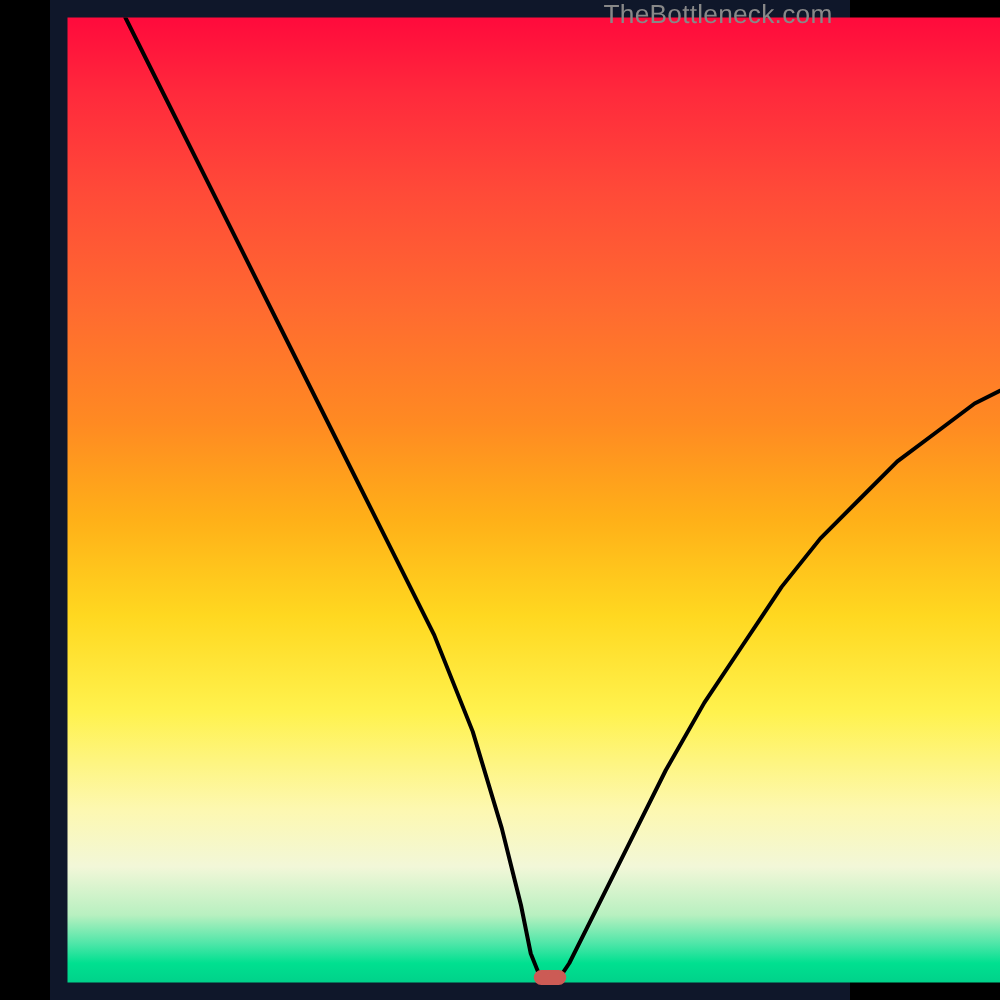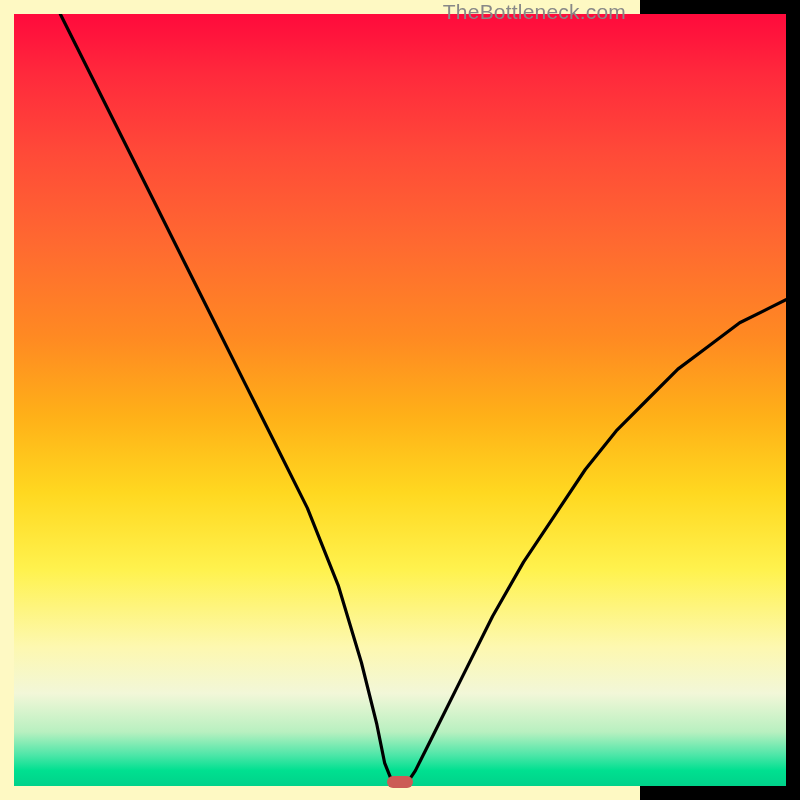--- a/index.html
+++ b/index.html
@@ -8,21 +8,22 @@
     width: 800px;
     height: 800px;
     overflow: hidden;
     background: #000;
     font-family: Arial, Helvetica, sans-serif;
   }
   .frame {
     position: relative;
     width: 640px;
     height: 800px;
-    background: #fef9c3;
+    background: #0f172a;
+    margin-left: 40px;
   }
   .plot-area {
     position: absolute;
     left: 14px;
     top: 14px;
     width: 772px;
     height: 772px;
     
     background: linear-gradient(to bottom,
       #ff0a3c 0%,

